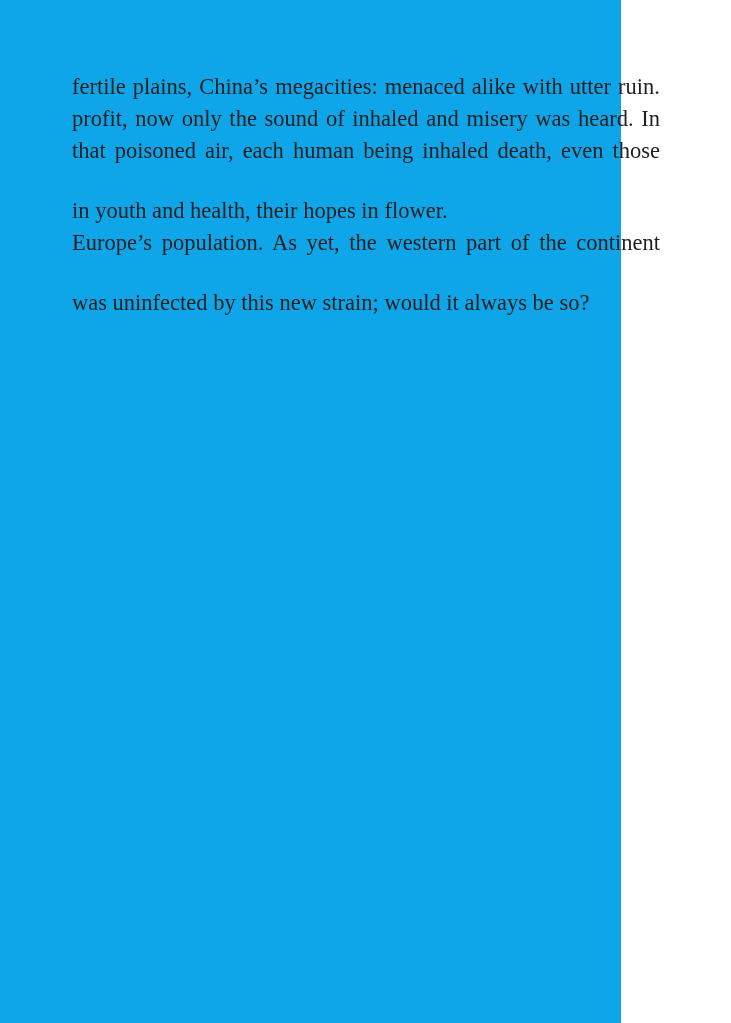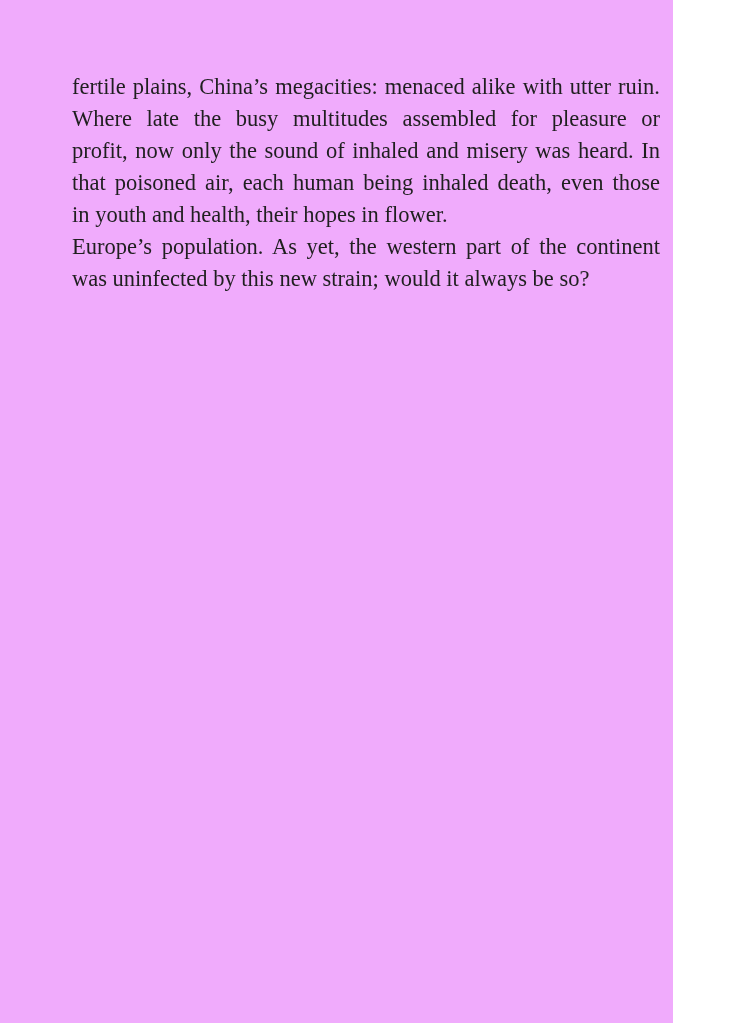--- a/index.html
+++ b/index.html
@@ -7,23 +7,23 @@
     padding: 0;
   }
   body {
     width: 731px;
     height: 1023px;
     background: #ffffff;
     overflow: hidden;
   }
   .page {
     position: relative;
-    width: 673px;
+    width: 621px;
     height: 1023px;
-    background: #f0abfc;
+    background: #0ea5e9;
     font-family: "Liberation Serif", "DejaVu Serif", serif;
     color: #1f1f1f;
   }
   .text-block {
     position: absolute;
     left: 72px;
     top: 71px;
     width: 588px;
     font-size: 22.5px;
     line-height: 32px;
@@ -32,34 +32,34 @@
     margin: 0;
     padding: 0;
   }
   .line {
     text-align: justify;
     text-align-last: justify;
   }
   .line.last {
     text-align: center;
     text-align-last: left;
+    margin-top: 28px;
   }
   .line.indent {
     text-indent: 20px;
   }
 </style>
 </head>
 <body>
 
 <div class="page">
   <div class="text-block">
 
     <div class="paragraph">
       <div class="line">fertile plains, China’s megacities: menaced alike with utter ruin.</div>
-      <div class="line">Where late the busy multitudes assembled for pleasure or</div>
       <div class="line">profit, now only the sound of inhaled and misery was heard. In</div>
       <div class="line">that poisoned air, each human being inhaled death, even those</div>
       <div class="line last">in youth and health, their hopes in flower.</div>
     </div>
 
     <div class="paragraph">
       <div class="line">Europe’s population. As yet, the western part of the continent</div>
       <div class="line last">was uninfected by this new strain; would it always be so?</div>
     </div>
 

